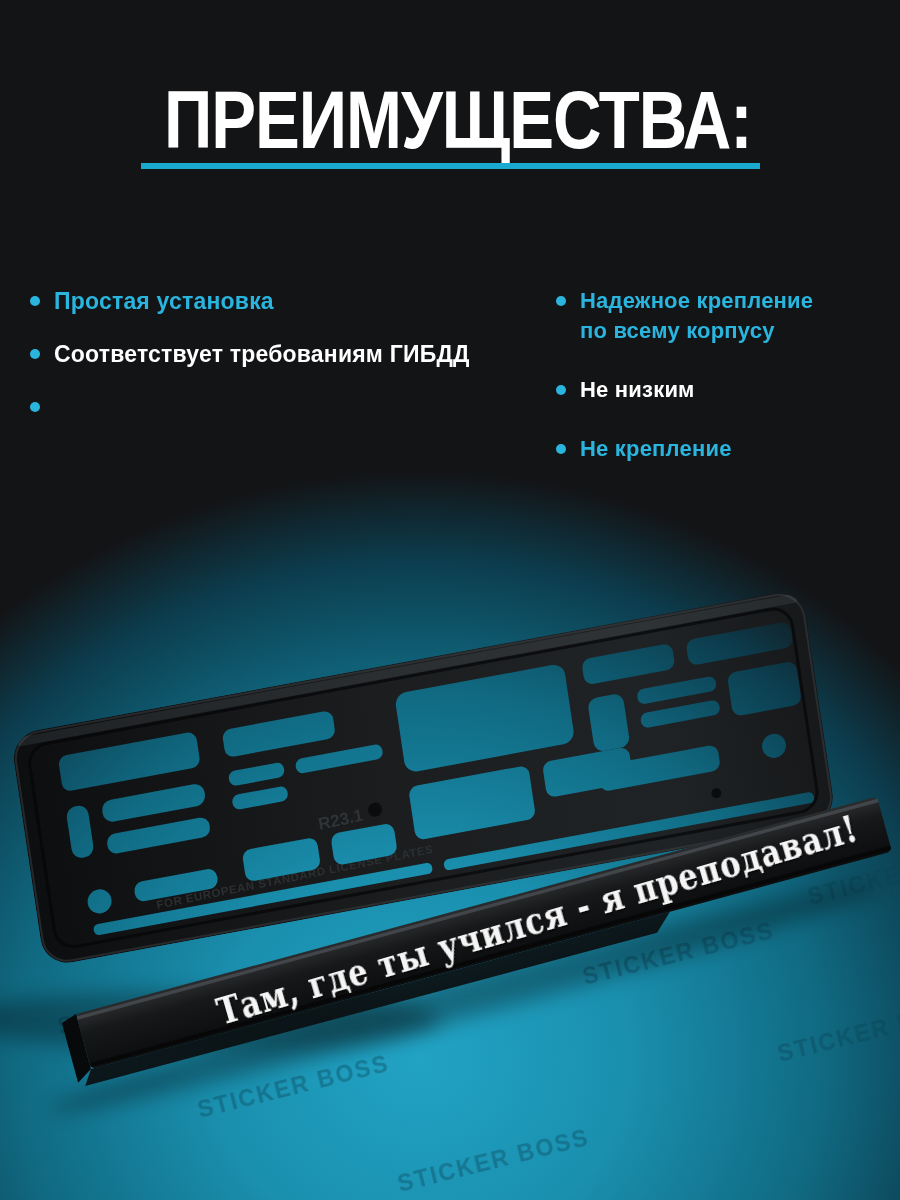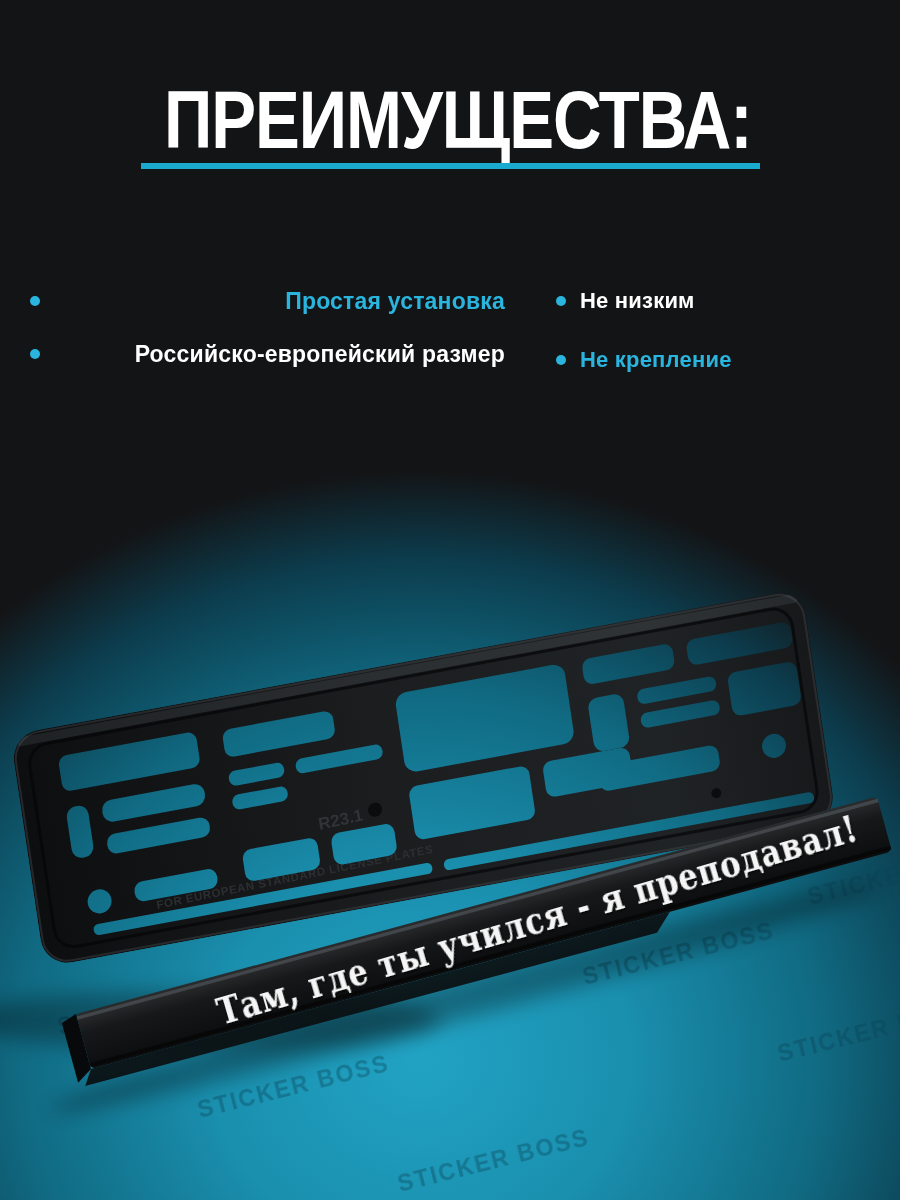--- a/index.html
+++ b/index.html
@@ -15,21 +15,21 @@
   .title{
     display:inline-block;color:#ffffff;font-weight:800;font-size:64px;
     letter-spacing:-1px;white-space:nowrap;
     transform:scale(1.05,1.26);transform-origin:50% 0;
   }
   .divider{position:absolute;left:141px;top:163px;width:619px;height:6px;background:#1aa9cf;}
   .col{position:absolute;}
   .col-left{left:30px;top:286px;width:475px;}
   .col-right{left:556px;top:286px;width:280px;}
   .benefit{display:flex;align-items:flex-start;}
-  .col-left .benefit{margin-bottom:23px;justify-content:space-between;}
+  .col-left .benefit{margin-bottom:23px;}
   .col-right .benefit{margin-bottom:29px;}
   .dot{flex:0 0 10px;width:10px;height:10px;border-radius:50%;background:#2ab5de;margin:10px 14px 0 0;}
   .txt{font-weight:700;font-size:23px;line-height:30px;letter-spacing:.2px;}
   .col-right .txt{font-size:22px;}
   .txt.accent{color:#2ab5de;}
   .txt.white{color:#ffffff;}
   .product{position:absolute;left:0;top:0;width:900px;height:1200px;}
   .wm{font-family:"Liberation Sans",sans-serif;font-weight:700;font-size:23px;letter-spacing:2px;fill:#0b4255;}
   .emboss{font-family:"Liberation Sans",sans-serif;font-weight:700;}
   .plate-text{font-family:"DejaVu Serif",serif;font-weight:700;font-size:38px;fill:#f5f5f5;letter-spacing:1px;}
@@ -44,25 +44,32 @@
   </div>
   <div class="divider"></div>
 
   <div class="col col-left">
     <div class="benefit">
       <span class="dot"></span>
       <span class="txt accent">Простая установка</span>
     </div>
     <div class="benefit">
       <span class="dot"></span>
-      <span class="txt white">Российско-европейский размер</span>
+      <span class="txt white">Соответствует требованиям ГИБДД</span>
+    </div>
+    <div class="benefit">
+      <span class="dot"></span>
     </div>
   </div>
 
   <div class="col col-right">
+    <div class="benefit">
+      <span class="dot"></span>
+      <span class="txt accent">Надежное крепление по всему корпусу</span>
+    </div>
     <div class="benefit">
       <span class="dot"></span>
       <span class="txt white">Не низким</span>
     </div>
     <div class="benefit">
       <span class="dot"></span>
       <span class="txt accent">Не крепление</span>
     </div>
   </div>
 

